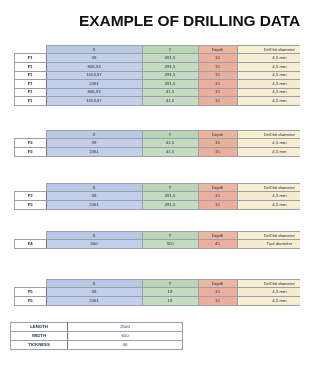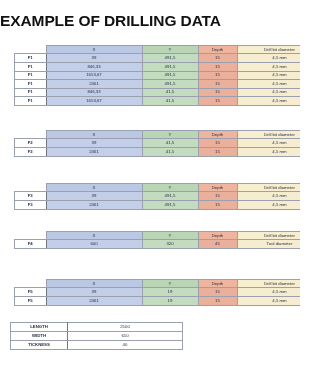--- a/index.html
+++ b/index.html
@@ -20,21 +20,21 @@
     height: 375px;
     background: #ffffff;
   }
 
   
   .title {
     position: absolute;
     top: 12px;
     left: 0;
     width: 300px;
-    text-align: left;
+    text-align: right;
     font-size: 15.5px;
     font-weight: bold;
     letter-spacing: -0.1px;
     color: #111111;
     font-family: "Liberation Sans", sans-serif;
   }
 
   
   .drill-table {
     position: absolute;

